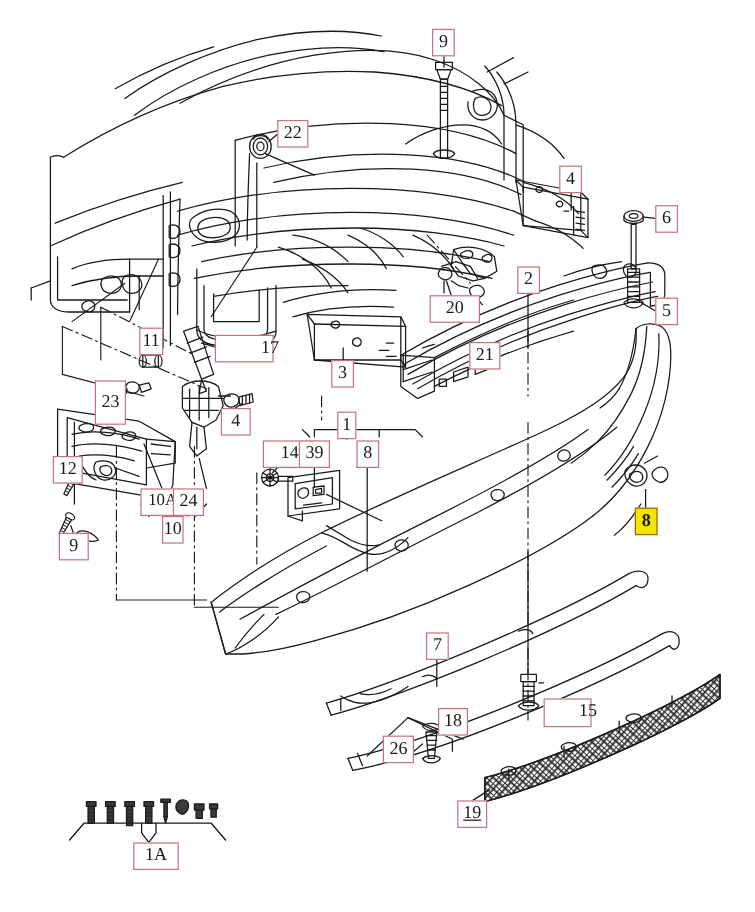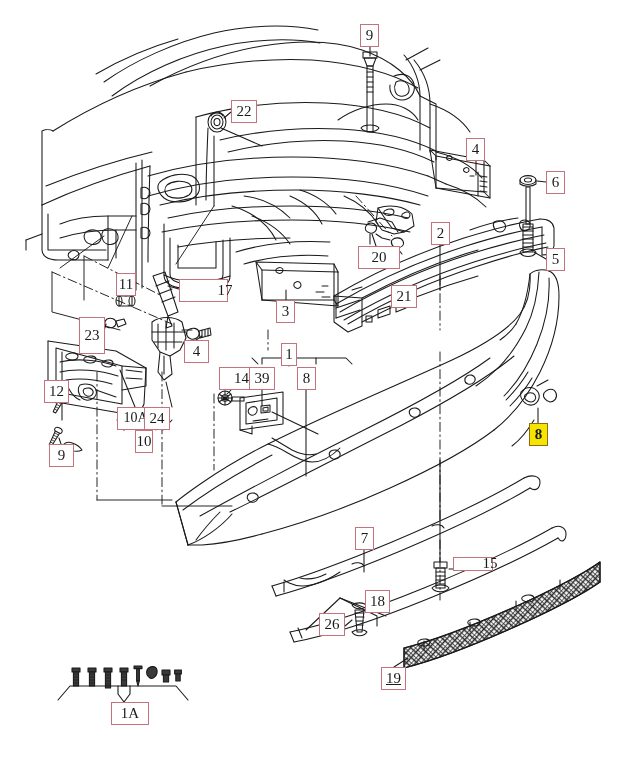--- a/index.html
+++ b/index.html
@@ -548,21 +548,21 @@
       <div class="callout" style="left: 219px; top: 367px; width: 45px; height: 23px;">14</div>
       <div class="callout" style="left: 249px; top: 367px; width: 26px; height: 23px;">39</div>
       <div class="callout" style="left: 297px; top: 367px; width: 19px; height: 23px;">8</div>
       <div class="callout" style="left: 44px; top: 380px; width: 25px; height: 23px;">12</div>
       <div class="callout wide" style="left: 117px; top: 407px; width: 37px; height: 23px;">10A</div>
       <div class="callout" style="left: 144px; top: 407px; width: 26px; height: 23px;">24</div>
       <div class="callout" style="left: 135px; top: 430px; width: 18px; height: 23px;">10</div>
       <div class="callout hl" style="left: 529px; top: 423px; width: 19px; height: 23px;">8</div>
       <div class="callout" style="left: 49px; top: 444px; width: 25px; height: 23px;">9</div>
       <div class="callout" style="left: 355px; top: 527px; width: 19px; height: 23px;">7</div>
-      <div class="callout" style="left: 453px; top: 557px; width: 25px; height: 14px; padding-left: 36px;">15</div>
+      <div class="callout" style="left: 453px; top: 582px; width: 25px; height: 24px; padding-left: 36px;">15</div>
       <div class="callout" style="left: 319px; top: 613px; width: 26px; height: 23px;">26</div>
       <div class="callout" style="left: 365px; top: 590px; width: 25px; height: 23px;">18</div>
       <div class="callout" style="left: 381px; top: 667px; width: 25px; height: 23px; text-decoration: underline;">19</div>
       <div class="callout" style="left: 111px; top: 702px; width: 38px; height: 23px;">1A</div>
     </div>
 <div id="legend-layer"></div>
 
 </div>
 
 </body></html>

